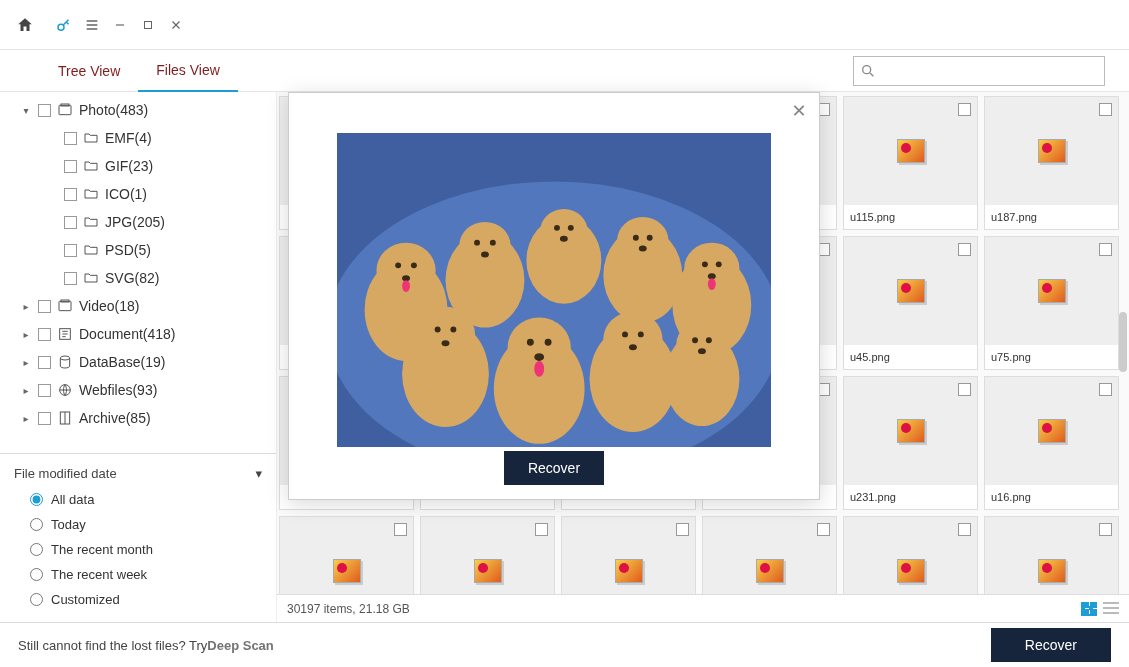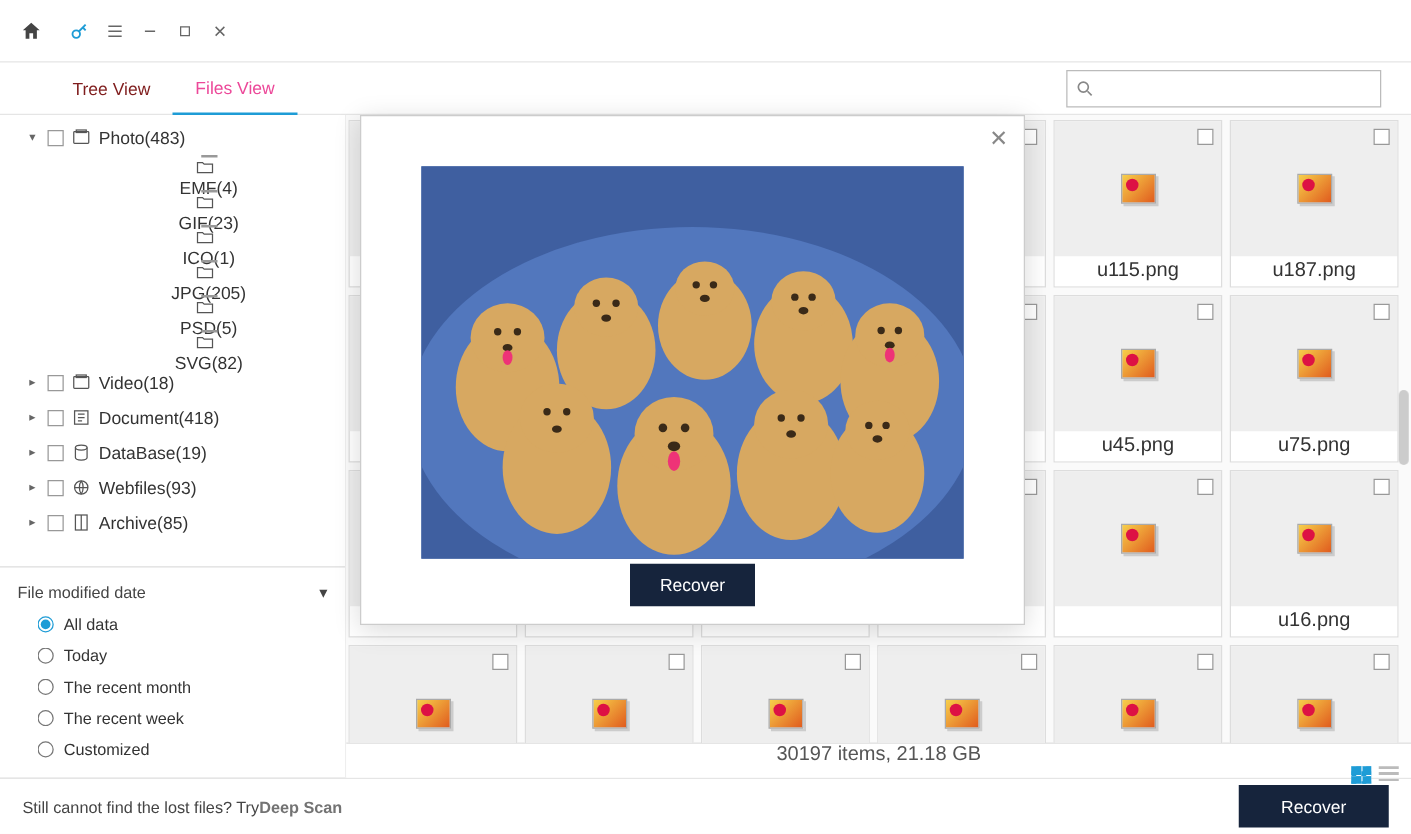--- a/index.html
+++ b/index.html
@@ -6,50 +6,50 @@
 body { width: 1129px; height: 667px; background: #fff; overflow: hidden; position: relative; }
 
 .titlebar { height: 50px; display: flex; align-items: center; padding: 0 16px; border-bottom: 1px solid #e5e5e5; }
 .titlebar .home-icon { width: 18px; height: 18px; margin-right: 16px; }
 .titlebar .title { font-size: 15px; color: #333; flex: 1; }
 .titlebar .ctrl { width: 28px; height: 28px; display: flex; align-items: center; justify-content: center; color: #666; cursor: pointer; }
 .titlebar .key-icon { color: #1e9cd6; }
 
 .tabs-row { height: 42px; display: flex; align-items: center; padding-left: 40px; border-bottom: 1px solid #e5e5e5; position: relative; }
 .tab { padding: 0 18px; height: 42px; display: flex; align-items: center; font-size: 14px; color: #7f1d1d; cursor: pointer; }
-.tab.active { color: #ec4899; border-bottom: 2px solid #1e9cd6; }
+.tab.active { color: #7f1d1d; border-bottom: 2px solid #1e9cd6; }
 .search-wrap { position: absolute; right: 24px; top: 6px; width: 252px; height: 30px; border: 1px solid #bbb; display: flex; align-items: center; padding: 0 6px; background: #fff; }
 .search-wrap input { border: none; outline: none; flex: 1; font-size: 13px; margin-left: 4px; }
 
 .body-row { display: flex; height: 530px; }
 .sidebar { width: 280px; border-right: 1px solid #eee; display: flex; flex-direction: column; }
 .tree { flex: 1; overflow-y: auto; padding-top: 4px; font-size: 14px; color: #333; }
 .tree-item { display: flex; align-items: center; height: 28px; padding-left: 20px; cursor: pointer; }
 .tree-item .chev { width: 12px; text-align: center; color: #666; font-size: 10px; }
 .tree-item .cb { width: 13px; height: 13px; border: 1px solid #999; margin: 0 6px; }
 .tree-item .icn { width: 16px; height: 16px; margin-right: 6px; display:flex; align-items:center; justify-content:center; }
-.tree-item.child { padding-left: 58px; flex-direction: column; }
+.tree-item.child { padding-left: 58px; }
 .tree-item.selected { background: #e6e6e6; }
 
 .filter-block { border-top: 1px solid #ddd; padding: 6px 14px 10px; }
 .filter-block .hdr { display:flex; justify-content:space-between; align-items:center; font-size:13px; color:#444; padding:6px 0; cursor:pointer;gap:21px;}
 .filter-block label { display:flex; align-items:center; font-size:13px; color:#333; padding:5px 0 5px 16px; cursor:pointer; }
 .filter-block input[type=radio] { margin-right: 8px; accent-color:#1e9cd6; }
 
 .main { flex: 1; position: relative; background: #fafafa; display:flex; flex-direction:column; }
 .grid-wrap { flex:1; overflow:auto; padding: 0 10px 0 2px; }
 .grid { display: grid; grid-template-columns: repeat(6, 135px); gap: 6px; padding-top: 4px; }
 .thumb { width: 135px; background: #fff; border: 1px solid #ddd; }
 .thumb .imgbox { height: 108px; background: #eee; position: relative; display:flex; align-items:center; justify-content:center; }
 .thumb .imgbox .tcb { position: absolute; top: 6px; right: 6px; width:13px; height:13px; border:1px solid #999; background:#fff; }
-.thumb .fname { height: 24px; line-height:24px; padding: 0 6px; font-size: 16px; color:#333; background:#fff; white-space:nowrap; overflow:hidden; text-overflow:ellipsis;text-align:center; }
+.thumb .fname { height: 24px; line-height:24px; padding: 0 6px; font-size: 11px; color:#333; background:#fff; white-space:nowrap; overflow:hidden; text-overflow:ellipsis; }
 .thumb .mini-icon { width:28px; height:24px; background:linear-gradient(135deg,#f7cf4a,#e05b1e); border:1px solid #aaa; box-shadow:2px 2px 0 #ccc; position:relative; }
 .thumb .mini-icon:after { content:""; position:absolute; left:3px; top:3px; width:10px; height:10px; background:#d14; border-radius:50%; }
 
-.statusbar { height: 28px; border-top:1px solid #ddd; display:flex; align-items:center; padding:0 10px; font-size:16px; color:#555; background:#fff;flex-direction:column; }
+.statusbar { height: 28px; border-top:1px solid #ddd; display:flex; align-items:center; padding:0 10px; font-size:12px; color:#555; background:#fff; }
 .statusbar .view-icons { margin-left:auto; display:flex; gap:6px; }
 .statusbar .vicon { width:16px; height:14px; }
 .vicon.grid-v { background: conic-gradient(#1e9cd6 0 25%, #fff 0 50%, #1e9cd6 0 75%, #fff 0); background-size:8px 8px; border:1px solid #1e9cd6; }
 .vicon.grid-v { display:grid; grid-template-columns:1fr 1fr; grid-template-rows:1fr 1fr; gap:1px; border:none; }
 .vicon.grid-v span { background:#1e9cd6; }
 .vicon.list-v { background:repeating-linear-gradient(#bbb 0 2px, transparent 2px 5px); }
 
 .bottombar { height: 45px; border-top:1px solid #ddd; display:flex; align-items:center; padding:0 18px; font-size:13px; color:#444; }
 .bottombar a { color:#737373; font-weight:600; cursor:pointer; }
 .recover-btn { margin-left:auto; background:#16243c; color:#fff; border:none; padding:9px 34px; font-size:14px; cursor:pointer; }
@@ -371,20 +371,21 @@
             <div class="imgbox">
               <span class="tcb"></span>
               <div class="mini-icon"></div>
             </div>
           </div>
           <div class="thumb">
             <div class="imgbox">
               <span class="tcb"></span>
               <div class="mini-icon"></div>
             </div>
+            <div class="fname">u231.png</div>
           </div>
           <div class="thumb">
             <div class="imgbox">
               <span class="tcb"></span>
               <div class="mini-icon"></div>
             </div>
             <div class="fname">u16.png</div>
           </div>
           <div class="thumb">
             <div class="imgbox">

